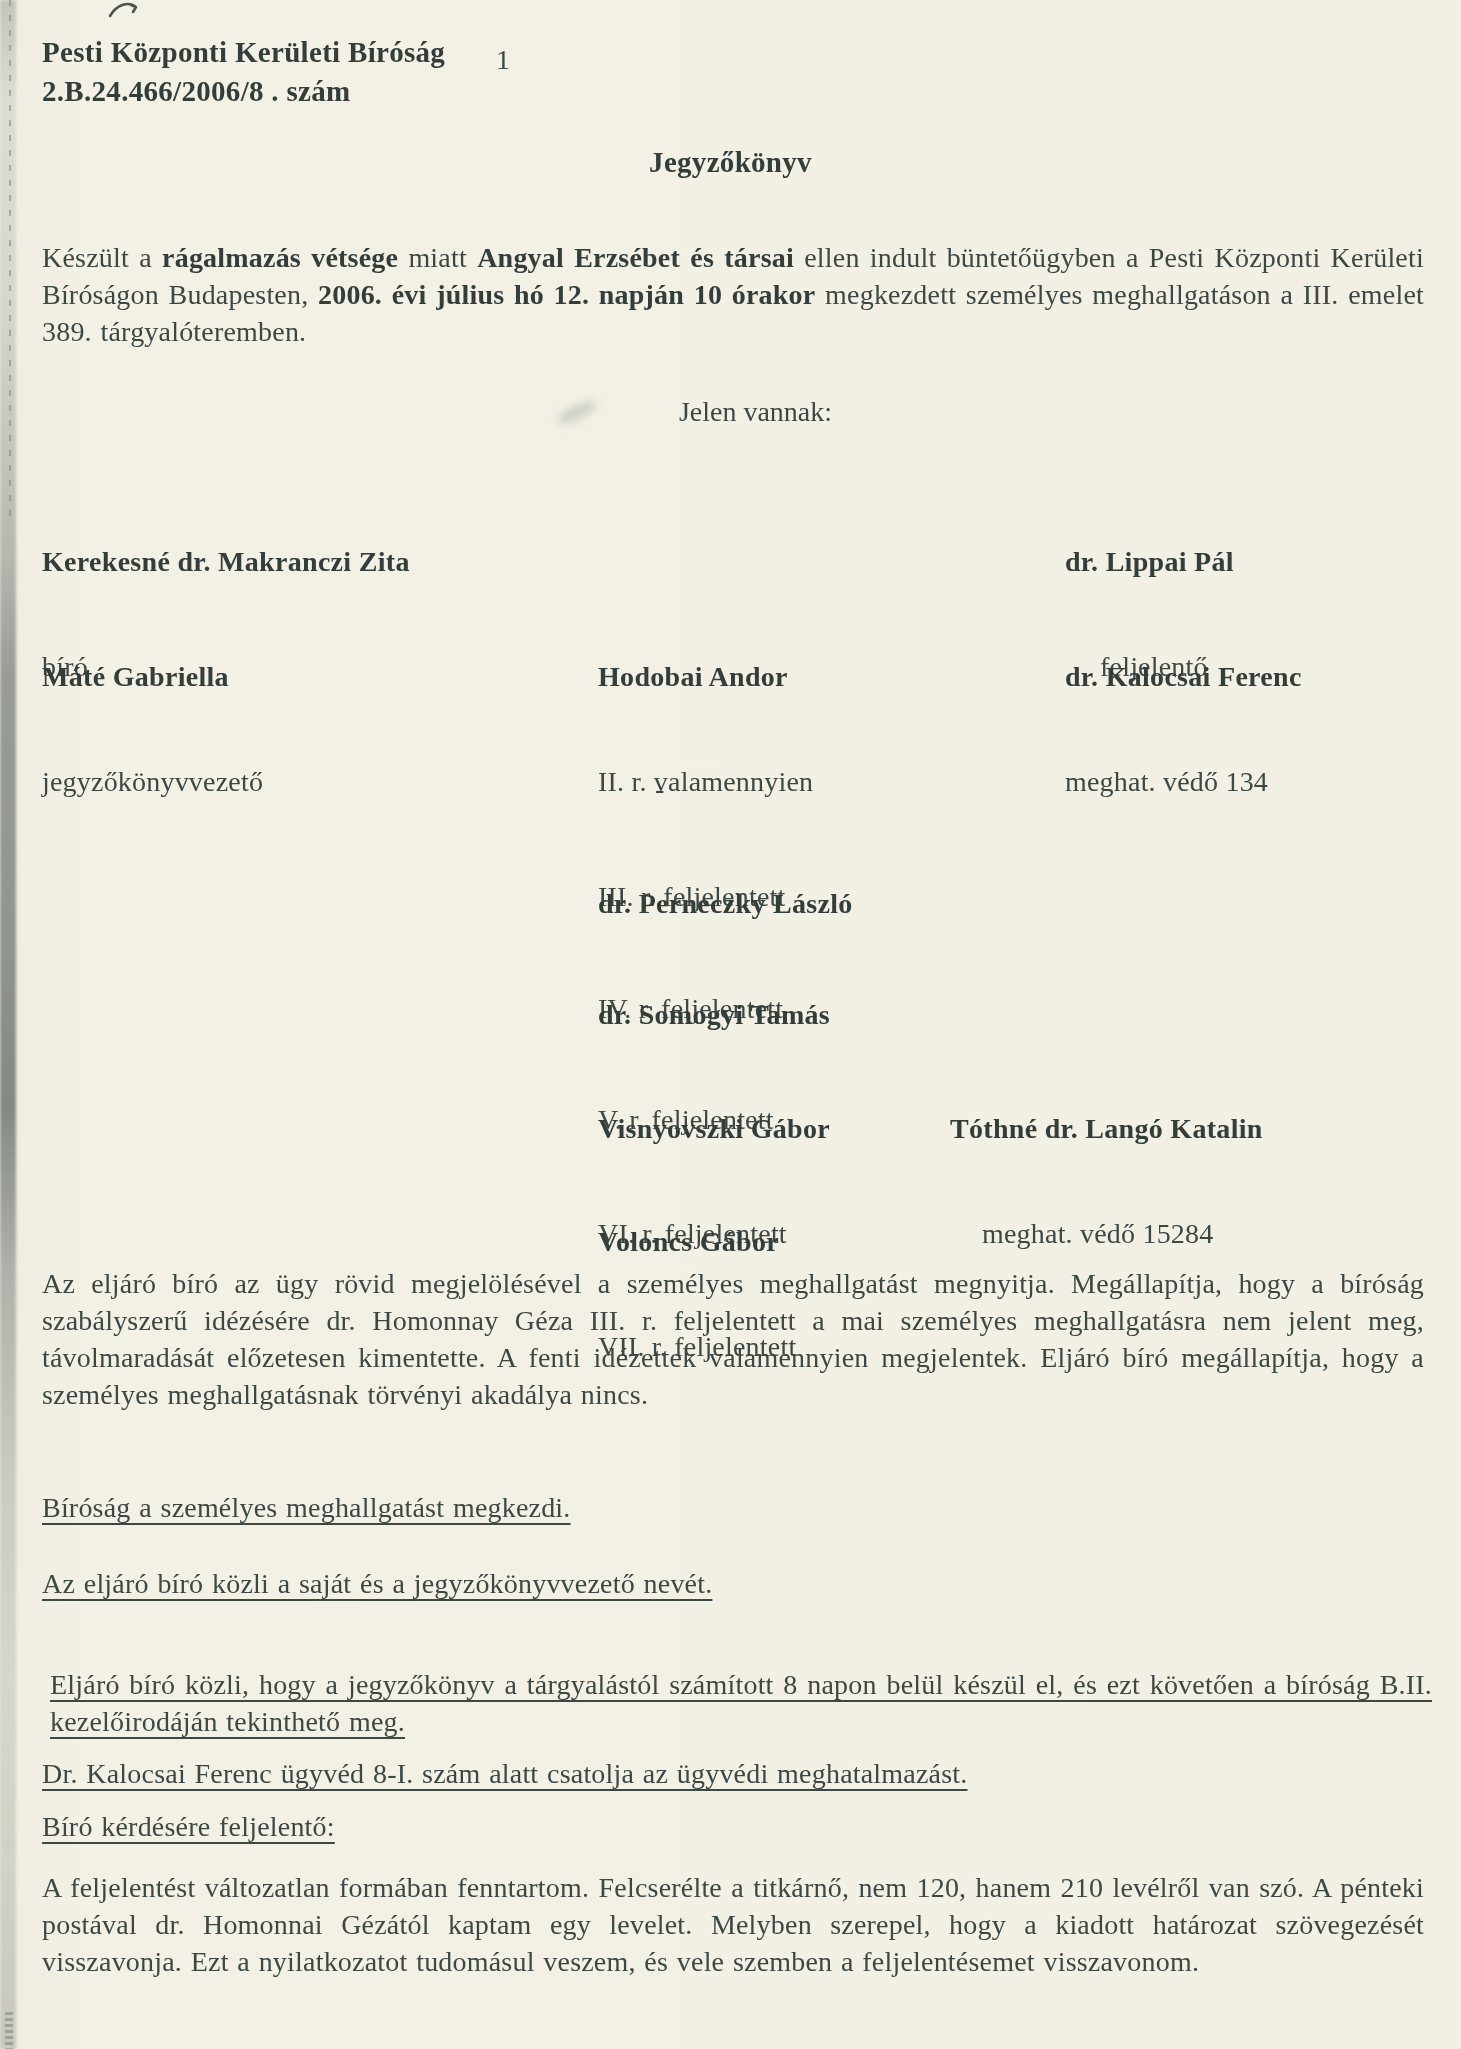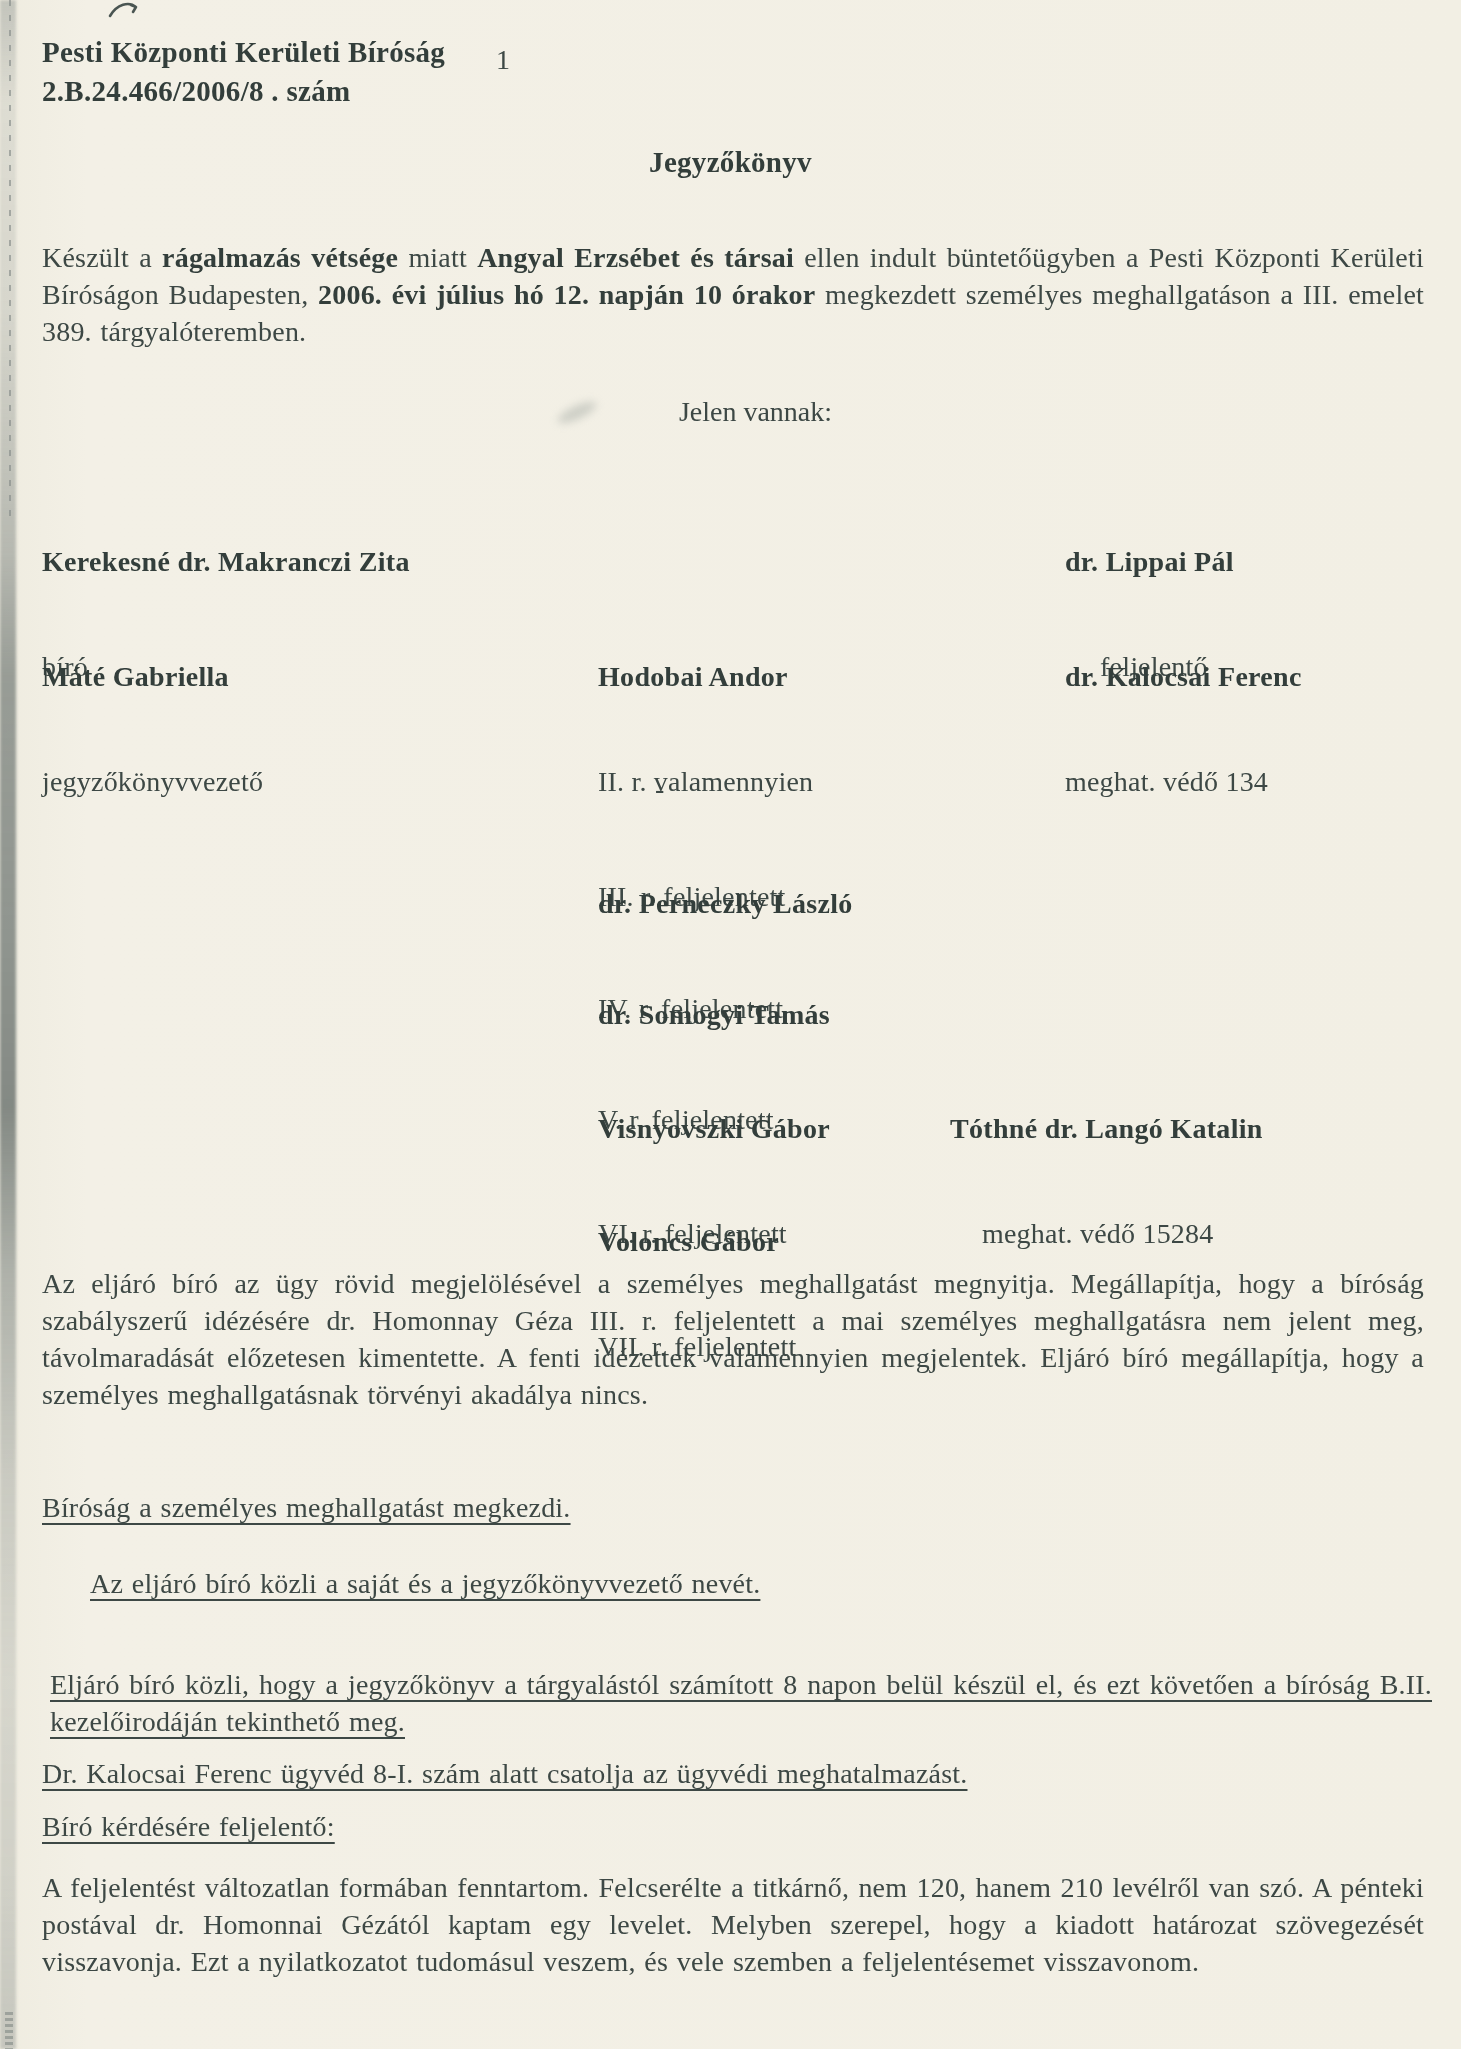--- a/index.html
+++ b/index.html
@@ -60,21 +60,21 @@
   
   .att{position:absolute;line-height:35px;white-space:pre;letter-spacing:.2px;font-family:Liberation Serif, serif;}
   .att .name{letter-spacing:.3px;}
   .ind35{padding-left:35px;}
   .ind32{padding-left:32px;}
   .dash-line{padding-left:57px;line-height:38px;}
   .dash-role{line-height:38px;}
   
   .st{position:absolute;left:42px;line-height:37px;letter-spacing:.2px;word-spacing:1.5px;}
   .u{text-decoration:underline;text-decoration-thickness:2px;text-underline-offset:6px;}
-  .st1{top:1489px;} .st2{top:1565px;margin-left:48px;}
+  .st1{top:1489px;} .st2{top:1565px;}
   .st3{top:1666px;width:1382px;text-align:justify;margin-left:8px;}
   .st4{top:1755px;} .st5{top:1808px;}
 </style>
 </head>
 <body>
 
 <div class="page">
 
   <div class="edge-band"></div>
   <div class="edge-dash"></div>

